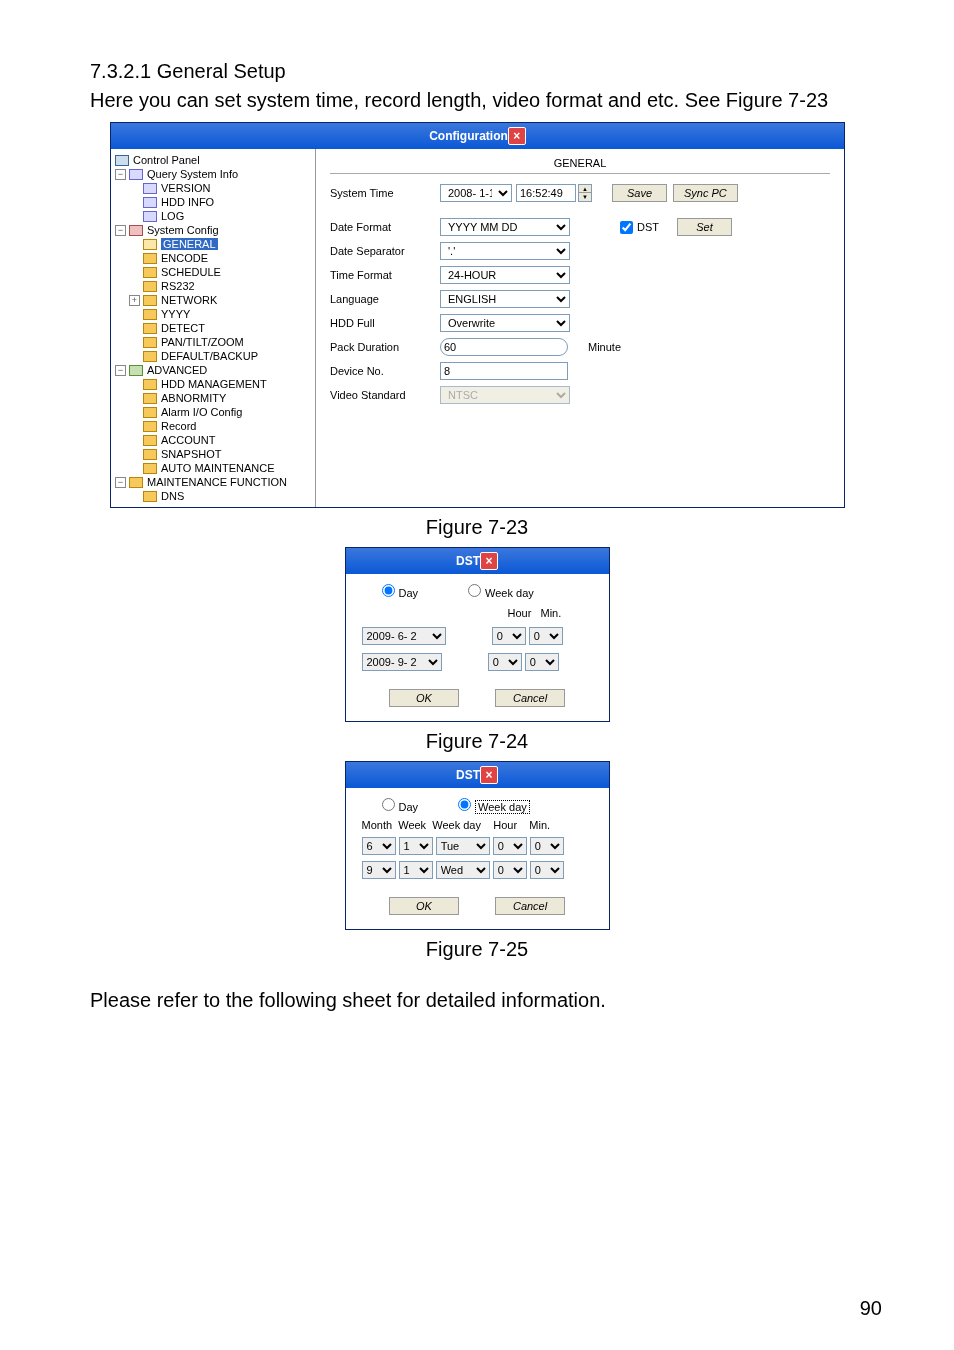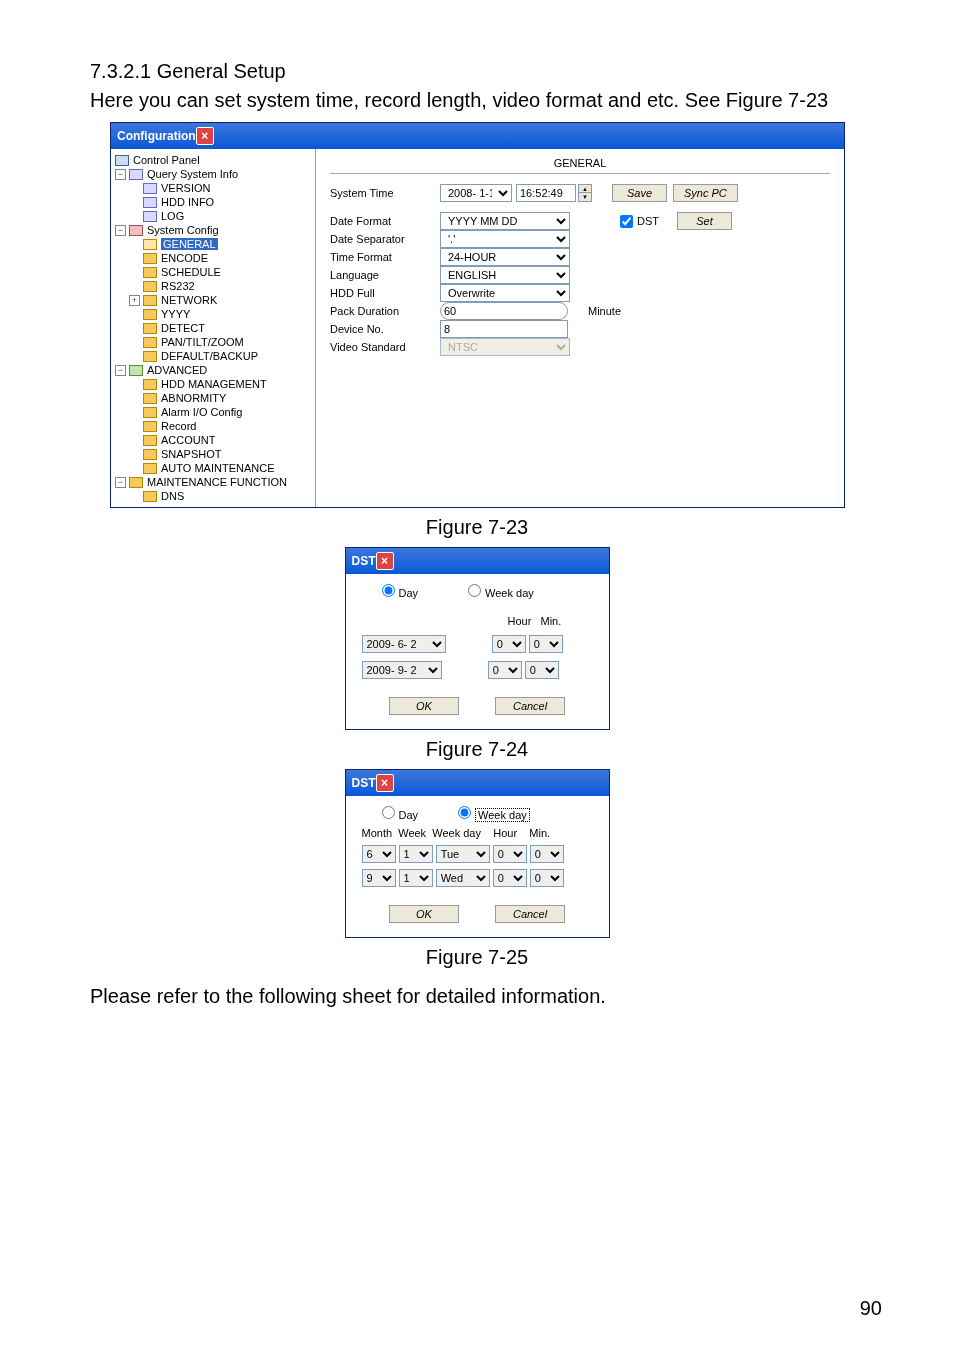--- a/index.html
+++ b/index.html
@@ -1,38 +1,38 @@
 <!DOCTYPE html>
 <html><head>
   <meta charset="utf-8">
   <style>
     * { box-sizing: border-box; margin: 0; padding: 0; }
     body { font-family: Arial, sans-serif; font-size: 15px; color: #000; background: #fff; width: 954px; padding: 20px 90px; }
     .heading { font-size: 20px; margin-top: 40px; margin-bottom: 6px; }
     .desc { font-size: 20px; margin-bottom: 10px; }
     .win { width: 735px; margin-left: 20px; border: 1px solid #0a246a; background: #ece9d8; }
-    .titlebar { background: linear-gradient(to bottom, #3b77dd, #0a58d6); color: #fff; font-weight: bold; font-size: 12px; padding: 4px 6px; display: flex; justify-content: flex-start; align-items: center; }
+    .titlebar { background: linear-gradient(to bottom, #3b77dd, #0a58d6); color: #fff; font-weight: bold; font-size: 12px; padding: 4px 6px; display: flex; justify-content: center; align-items: center; }
     .close-x { background: #e04343; color: #fff; width: 18px; height: 18px; display: flex; align-items: center; justify-content: center; border: 1px solid #fff; border-radius: 2px; font-size: 12px; font-weight: bold; cursor: pointer; }
     .win-body { display: flex; background: #fff; font-size: 11px; color: #000; }
     .tree { width: 205px; border-right: 1px solid #999; padding: 4px; background: #fff; }
     .tree .tn { white-space: nowrap; padding: 1px 0; display: flex; align-items: center; }
     .tree .tn .tog { width: 11px; height: 11px; border: 1px solid #888; display: inline-flex; align-items: center; justify-content: center; margin-right: 3px; font-size: 9px; line-height: 1; color: #555; }
     .tree .tn .sp { display: inline-block; width: 14px; }
     .tree .ico { width: 14px; height: 11px; display: inline-block; margin-right: 4px; }
     .ico-cp { background: #cde; border: 1px solid #369; }
     .ico-fy { background: #f7c95a; border: 1px solid #b8860b; }
     .ico-fo { background: #fbe8a8; border: 1px solid #b8860b; }
     .ico-fg { background: #c6e0b4; border: 1px solid #5a8f3a; }
     .ico-ft { background: #f0c0c0; border: 1px solid #a05050; }
     .ico-db { background: #d9d9ff; border: 1px solid #6666cc; }
     .sel { background: #316ac5; color: #fff; padding: 0 2px; }
     .content { flex: 1; padding: 8px 14px; }
     .panel-title { text-align: center; margin-bottom: 4px; }
     .hr { border-top: 1px solid #aaa; margin: 2px 0 10px; }
-    .row { display: flex; align-items: center; margin-bottom: 0; }
+    .row { display: flex; align-items: center; margin-bottom: 6px; }
     .lbl { width: 110px; }
     .inp { border: 1px solid #7f9db9; background: #fff; height: 18px; font-size: 11px; padding: 0 3px; }
     .inp[disabled] { background: #ece9d8; color: #888; }
     select.inp { width: 130px; }
     .btn-xp { border: 1px solid #999; background: #ece9d8; font-size: 11px; padding: 2px 10px; min-width: 55px; cursor: pointer; font-style: italic; }
     .spin { display: inline-flex; flex-direction: column; border: 1px solid #7f9db9; margin-left: 2px; }
     .spin div { width: 12px; height: 8px; background: #ece9d8; border-bottom: 1px solid #999; font-size: 6px; text-align: center; line-height: 8px; }
     .spin div:last-child { border-bottom: none; }
     .bottom-bar { margin-top: 180px; text-align: right; padding: 8px 14px; border-top: 1px solid #bbb; }
     .fig-cap { text-align: center; font-size: 20px; margin: 8px 0 8px; }
@@ -266,21 +266,21 @@
 <div class="dstwin">
   <div class="titlebar">
     <span>DST</span>
     <span class="close-x">×</span>
   </div>
   <div class="dstbody">
     <div style="display:flex;gap:50px;margin-left:20px;">
       <label><input type="radio" class="radio" checked="" style=""><span>Day</span></label>
       <label><input type="radio" class="radio" style=""><span>Week day</span></label>
     </div>
-    <div style="margin-left:130px;margin-top:16px;padding-left:16px;"><span>Hour</span>&nbsp;&nbsp;&nbsp;<span>Min.</span></div>
+    <div style="margin-left:130px;margin-top:8px;padding-left:16px;"><span>Hour</span>&nbsp;&nbsp;&nbsp;<span>Min.</span></div>
     <div style="margin:8px 0;">
       <select class="small" style="width:84px"><option>2009- 6- 2</option></select>
       <span style="display:inline-block;width:40px"></span>
       <select class="small" style="width:34px"><option>0</option></select>
       <select class="small" style="width:34px"><option>0</option></select>
     </div>
     <div style="margin:8px 0 18px;">
       <select class="small" style="width:80px"><option>2009- 9- 2</option></select>
       <span style="display:inline-block;width:40px"></span>
       <select class="small" style="width:34px"><option>0</option></select>
@@ -330,15 +330,15 @@
     <div style="text-align:center;">
       <button class="btn-xp" style="min-width:70px">OK</button>
       <span style="display:inline-block;width:30px"></span>
       <button class="btn-xp" style="min-width:70px">Cancel</button>
     </div>
   </div>
 </div>
 
 <div class="fig-cap">Figure 7-25</div>
 
-<div style="font-size:20px;margin-top:16px;">Please refer to the following sheet for detailed information.</div>
+<div style="font-size:20px;margin-top:28px;">Please refer to the following sheet for detailed information.</div>
 
 <div class="pg">90</div>
 
 </body></html>

